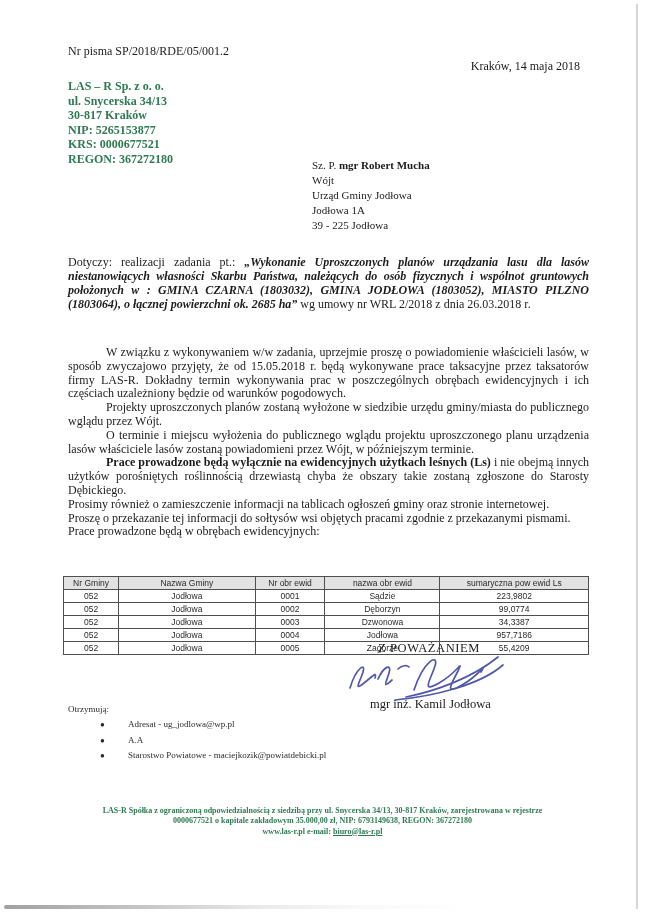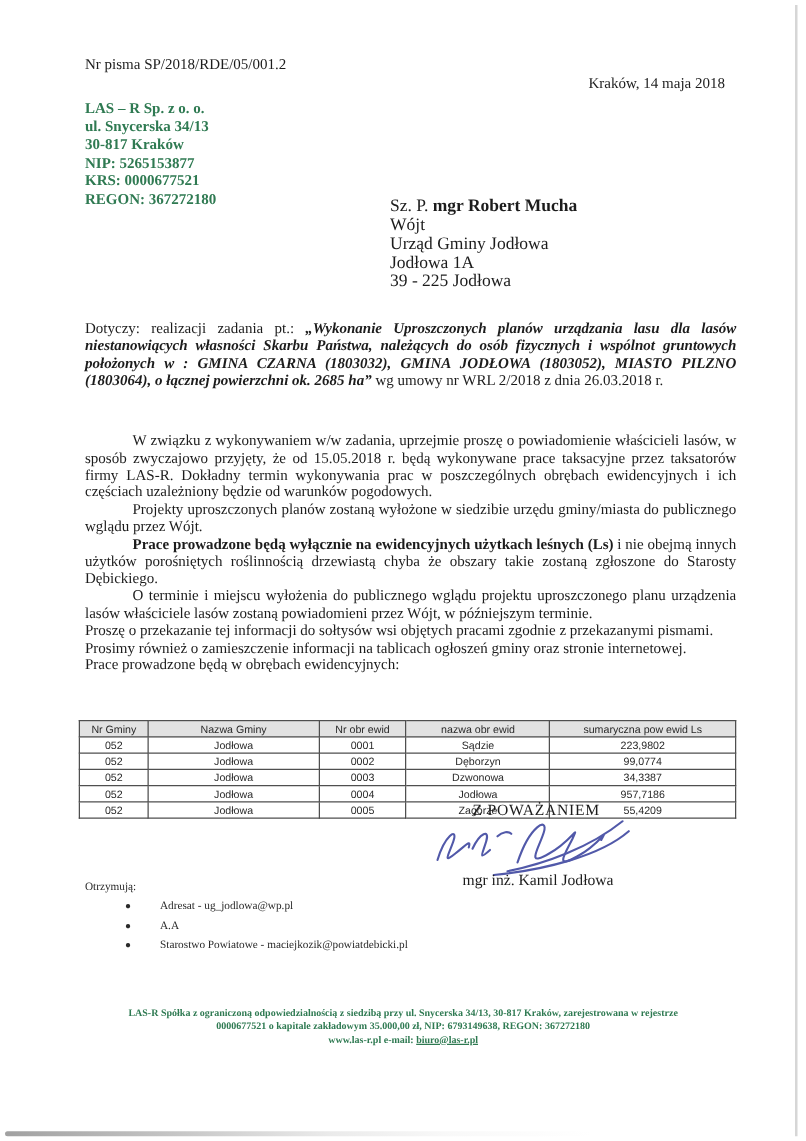--- a/index.html
+++ b/index.html
@@ -13,21 +13,21 @@
     color:#1c1c1c;
     overflow:hidden;
   }
   .abs { position:absolute; }
 
   .ref-number { left:68px; top:44px; font-size:12px; }
   .place-date { left:68px; top:59px; width:520px; text-align:right; padding-right:8px; font-size:12px; }
 
   .sender { left:68px; top:79px; font-size:12px; font-weight:bold; line-height:14.6px; color:var(--green); }
 
-  .recipient { left:312px; top:158px; font-size:14px; line-height:15px; }
+  .recipient { left:312px; top:158px; font-size:11px; line-height:15px; }
   .recipient .name { font-weight:bold; }
 
   .subject { left:68px; top:256px; width:521px; font-size:12px; line-height:13.9px; text-align:justify; }
   .subject .quoted { font-weight:bold; font-style:italic; }
 
   .body-text { left:68px; top:346px; width:521px; font-size:12px; line-height:13.8px; text-align:justify; }
   .body-text p.ind { text-indent:38px; }
   .body-text .b { font-weight:bold; }
 
   .obreby-table { left:63px; top:540px; width:526px; border-collapse:collapse; table-layout:fixed;
@@ -81,24 +81,24 @@
     <div>Urząd Gminy Jodłowa</div>
     <div>Jodłowa 1A</div>
     <div>39 - 225 Jodłowa</div>
   </div>
 
   <div class="abs subject"><span>Dotyczy: realizacji zadania pt.: </span><span class="quoted">„Wykonanie Uproszczonych planów urządzania lasu dla lasów niestanowiących własności Skarbu Państwa, należących do osób fizycznych i wspólnot gruntowych położonych w : GMINA CZARNA (1803032), GMINA JODŁOWA (1803052), MIASTO PILZNO (1803064), o łącznej powierzchni ok. 2685 ha”</span><span> wg umowy nr WRL 2/2018 z dnia 26.03.2018 r.</span></div>
 
   <div class="abs body-text">
     <p class="ind">W związku z wykonywaniem w/w zadania, uprzejmie proszę o powiadomienie właścicieli lasów, w sposób zwyczajowo przyjęty, że od 15.05.2018 r. będą wykonywane prace taksacyjne przez taksatorów firmy LAS-R. Dokładny termin wykonywania prac w poszczególnych obrębach ewidencyjnych i ich częściach uzależniony będzie od warunków pogodowych.</p>
     <p class="ind">Projekty uproszczonych planów zostaną wyłożone w siedzibie urzędu gminy/miasta do publicznego wglądu przez Wójt.</p>
+    <p class="ind">O terminie i miejscu wyłożenia do publicznego wglądu projektu uproszczonego planu urządzenia lasów właściciele lasów zostaną powiadomieni przez Wójt, w późniejszym terminie.</p>
     <p class="ind"><span class="b">Prace prowadzone będą wyłącznie na ewidencyjnych użytkach leśnych (Ls)</span><span> i nie obejmą innych użytków porośniętych roślinnością drzewiastą chyba że obszary takie zostaną zgłoszone do Starosty Dębickiego.</span></p>
-    <p class="ind">O terminie i miejscu wyłożenia do publicznego wglądu projektu uproszczonego planu urządzenia lasów właściciele lasów zostaną powiadomieni przez Wójt, w późniejszym terminie.</p>
+    <p>Prosimy również o zamieszczenie informacji na tablicach ogłoszeń gminy oraz stronie internetowej.</p>
     <p>Proszę o przekazanie tej informacji do sołtysów wsi objętych pracami zgodnie z przekazanymi pismami.</p>
-    <p>Prosimy również o zamieszczenie informacji na tablicach ogłoszeń gminy oraz stronie internetowej.</p>
     <p>Prace prowadzone będą w obrębach ewidencyjnych:</p>
   </div>
 
   <table class="abs obreby-table">
     <thead>
       <tr>
         <th class="c1">Nr Gminy</th>
         <th class="c2">Nazwa Gminy</th>
         <th class="c3">Nr obr ewid</th>
         <th class="c4">nazwa obr ewid</th>

